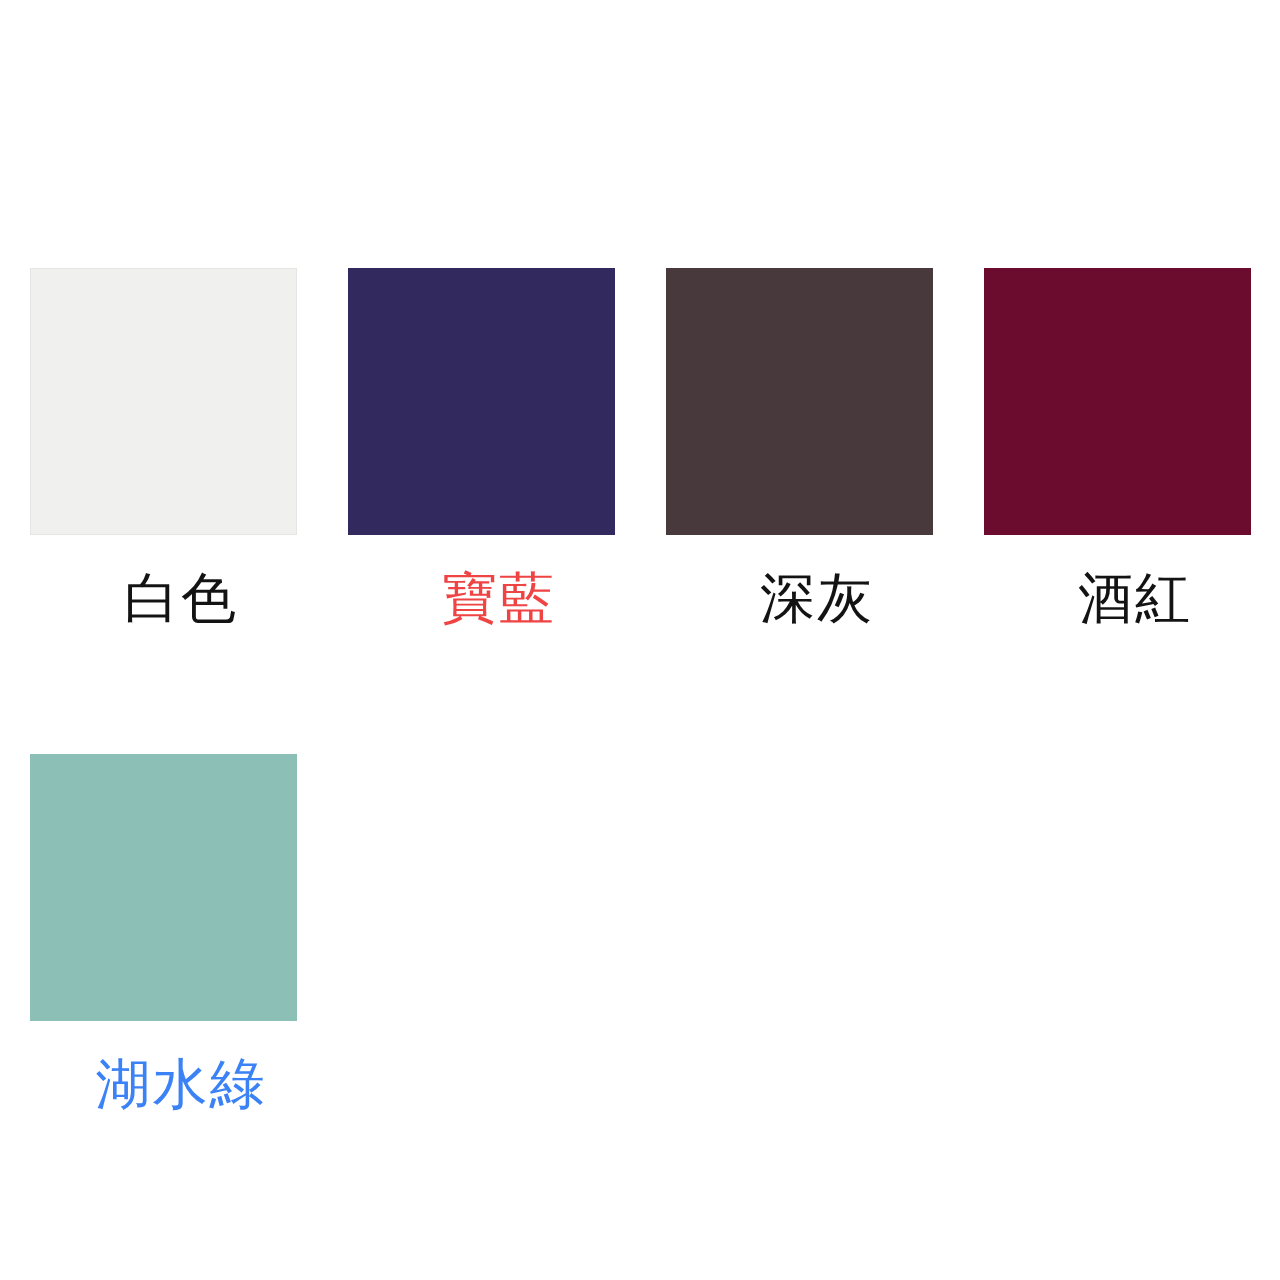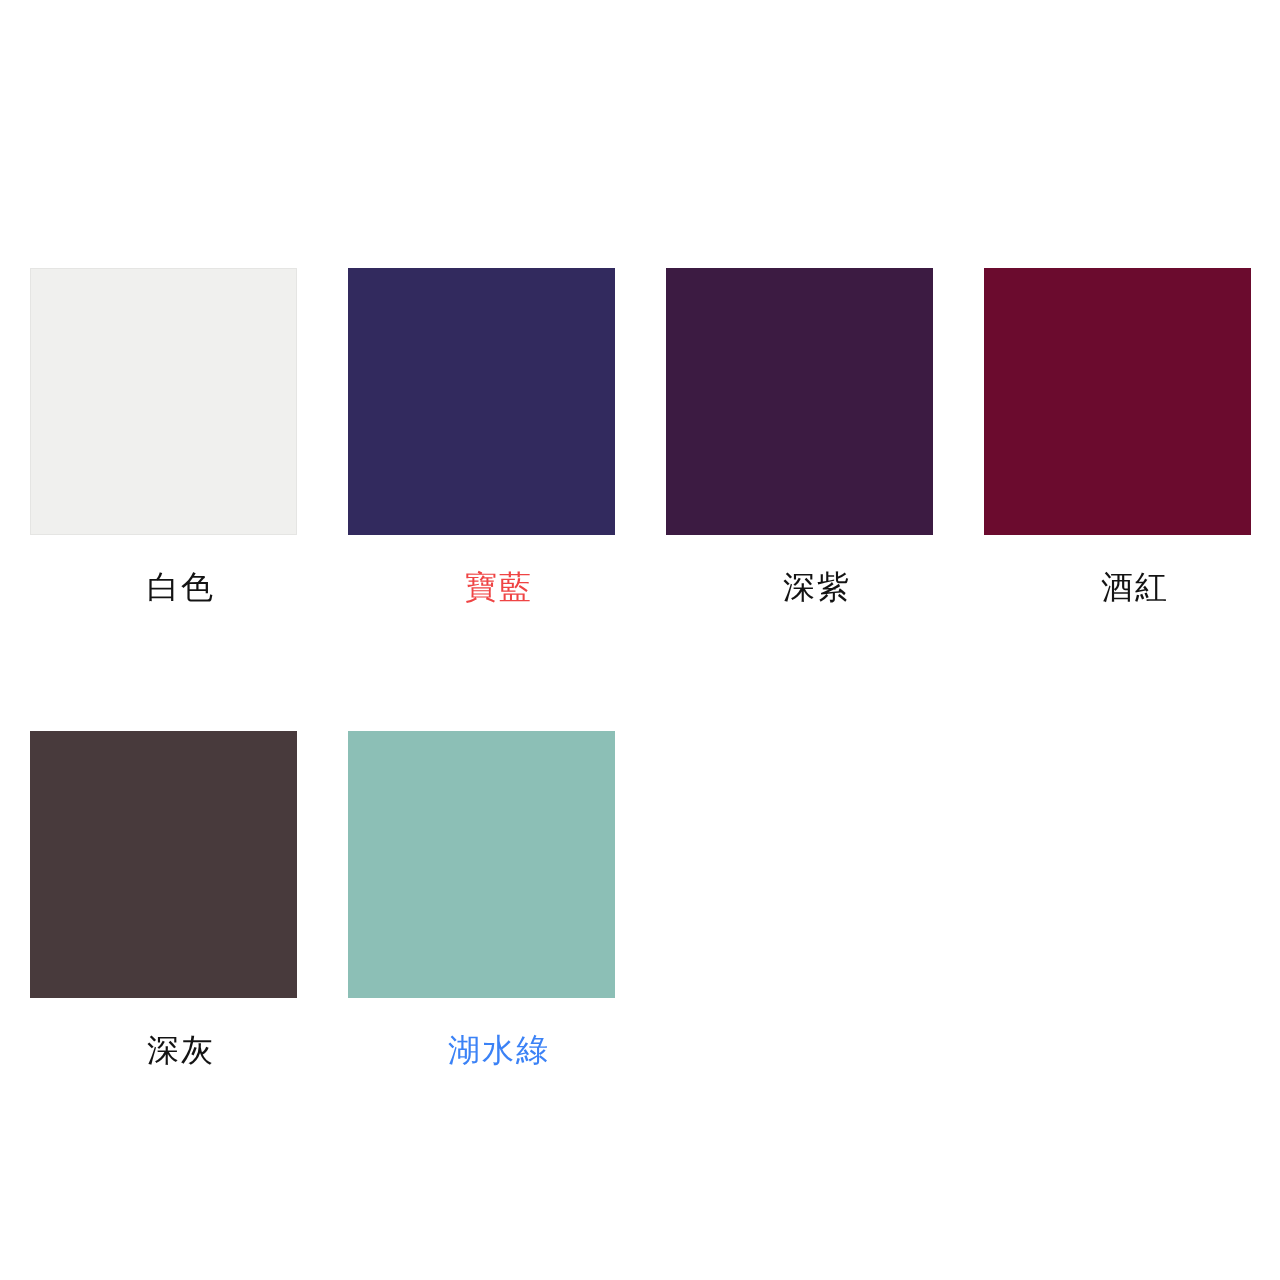--- a/index.html
+++ b/index.html
@@ -49,21 +49,21 @@
     box-sizing: border-box;
   }
 
   
   .swatch-chip.is-light {
     box-shadow: inset 0 0 0 1px rgba(0, 0, 0, 0.045);
   }
 
   .swatch-label {
     margin-top: 36px;
-    font-size: 32px;
+    font-size: 55px;
     line-height: 1;
     color: #131313;
     letter-spacing: 2px;
     white-space: nowrap;
     text-align: center;
     font-weight: 400;
     margin-left: 35px;
   }
 </style>
 </head>
@@ -73,29 +73,25 @@
   <div class="swatch-grid">
       <div class="swatch-cell">
         <div class="swatch-chip is-light" style="background-color: rgb(240, 240, 238);"></div>
         <div class="swatch-label" style="color: rgb(19, 19, 19);">白色</div>
       </div>
       <div class="swatch-cell">
         <div class="swatch-chip" style="background-color: rgb(50, 42, 94);"></div>
         <div class="swatch-label" style="color: #ef4444;">寶藍</div>
       </div>
       <div class="swatch-cell">
-        <div class="swatch-chip" style="background-color: rgb(60, 27, 66);"></div>
-        <div class="swatch-label" style="color: rgb(19, 19, 19);">深紫</div>
+        <div class="swatch-chip" style="background-color: rgb(72, 58, 60);"></div>
+        <div class="swatch-label" style="color: rgb(19, 19, 19);">深灰</div>
       </div>
       <div class="swatch-cell">
         <div class="swatch-chip" style="background-color: rgb(107, 11, 46);"></div>
         <div class="swatch-label" style="color: rgb(19, 19, 19);">酒紅</div>
-      </div>
-      <div class="swatch-cell">
-        <div class="swatch-chip" style="background-color: rgb(72, 58, 60);"></div>
-        <div class="swatch-label" style="color: rgb(19, 19, 19);">深灰</div>
       </div>
       <div class="swatch-cell">
         <div class="swatch-chip" style="background-color: rgb(140, 191, 182);"></div>
         <div class="swatch-label" style="color: #3b82f6;">湖水綠</div>
       </div>
     </div>
 </div>
 
 </body></html>

